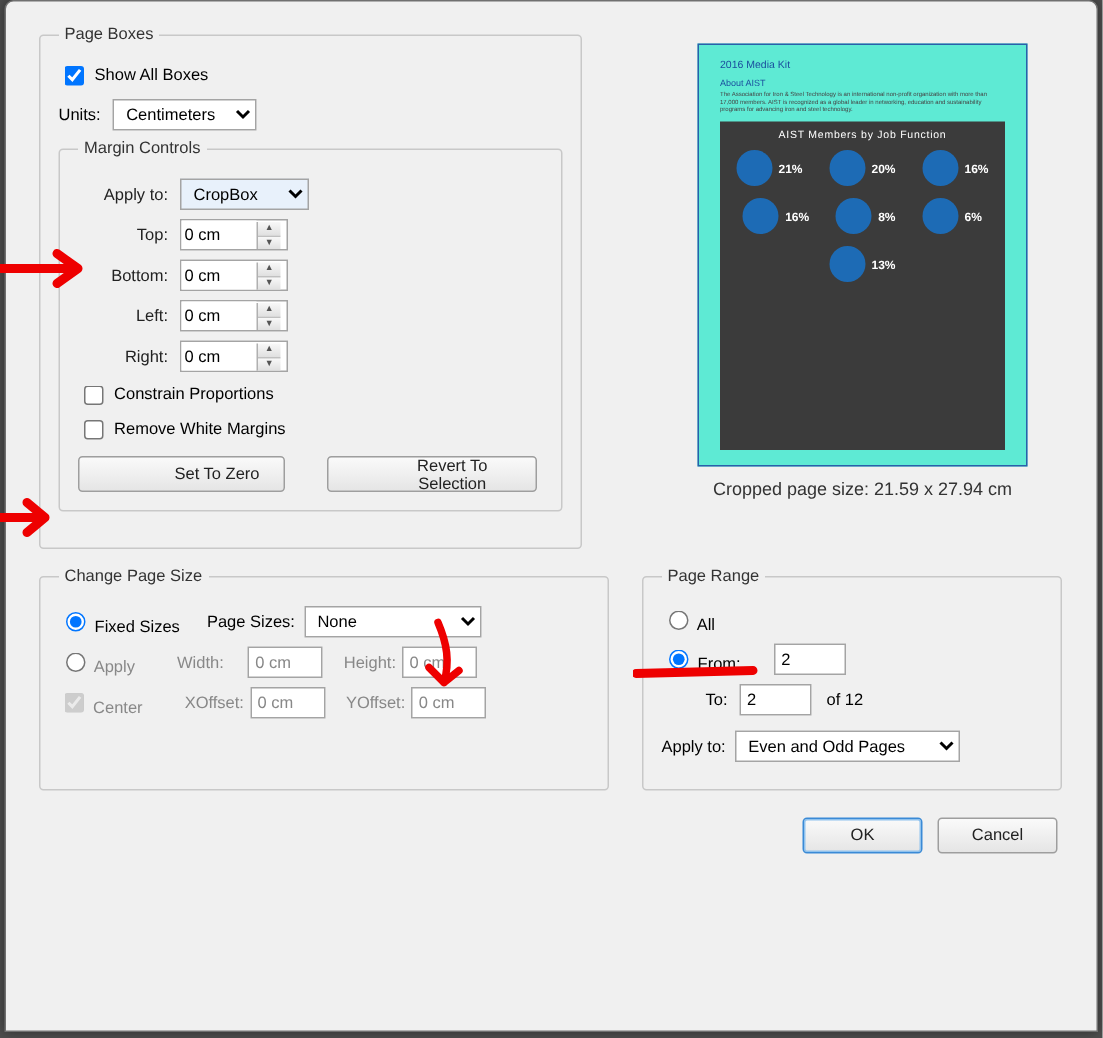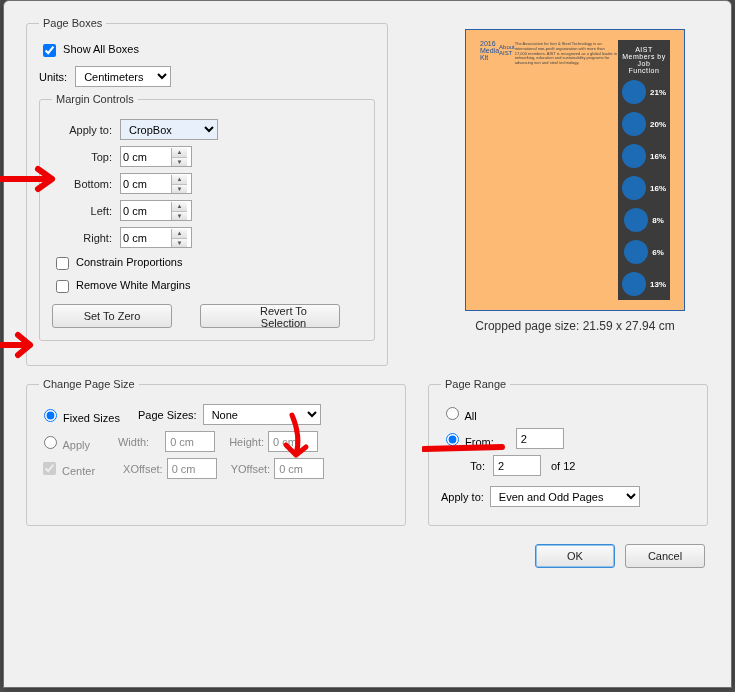--- a/index.html
+++ b/index.html
@@ -18,21 +18,21 @@
 .spin input { border: 0; width: 50px; height: 19px; padding: 0 2px; outline: none; }
 .spin-btns { display: flex; flex-direction: column; width: 16px; border-left: 1px solid #b0b0b0; }
 .spin-btns div { height: 9px; display: flex; align-items: center; justify-content: center; font-size: 6px; color: #555; background: linear-gradient(#f8f8f8,#e0e0e0); }
 .spin-btns div + div { border-top: 1px solid #c0c0c0; }
 select.combo { height: 21px; }
 .btn { height: 24px; padding: 0 16px; background: linear-gradient(#fafafa,#e5e5e5); border: 1px solid #9e9e9e; border-radius: 3px; color: #222; cursor: pointer; }
 .btn.primary { border: 1px solid #3a8ad6; box-shadow: 0 0 0 1px #8fc2ee inset; }
 .chk { margin: 4px 0; }
 .chk input { vertical-align: middle; margin-right: 4px; }
 .thumb { position: absolute; top: 12px; right: 4px; width: 260px; text-align: center; }
-.thumb-page { width: 220px; height: 282px; margin: 0 auto; border: 1px solid #2a5faa; background: #fdba74; padding: 10px 14px; font-size: 6px; color: #1a4e9e; text-align: left; display: flex; flex-direction: row; }
+.thumb-page { width: 220px; height: 282px; margin: 0 auto; border: 1px solid #2a5faa; background: #5eead4; padding: 10px 14px; font-size: 6px; color: #1a4e9e; text-align: left; display: flex; flex-direction: column; }
 .thumb-page .pg-head { font-size: 7px; margin-bottom: 2px; }
 .thumb-page .pg-sub { font-size: 6px; margin: 4px 0 0 0; }
 .thumb-page .pg-blurb { font-size: 4px; color: #444; line-height: 1.2; margin: 2px 0 6px 0; }
 .darkbox { background: #3b3b3b; color: #fff; padding: 6px 4px 8px 4px; flex: 1; }
 .darkbox .dbt { text-align: center; font-size: 7px; letter-spacing: .5px; margin-bottom: 6px; }
 .icons { display: flex; flex-wrap: wrap; gap: 8px 18px; justify-content: center; }
 .ic { display: flex; align-items: center; gap: 4px; }
 .ic .circ { width: 24px; height: 24px; border-radius: 50%; background: #1d6bb5; display: inline-block; }
 .ic .pct { color: #fff; font-size: 8px; font-weight: bold; }
 .thumb-caption { margin-top: 8px; color: #333; font-size: 12px; }
@@ -63,21 +63,21 @@
         <select class="combo" style="width:96px;">
           <option>Centimeters</option>
         </select>
       </div>
 
       <fieldset>
         <legend>Margin Controls</legend>
 
         <div class="row">
           <span class="lbl">Apply to:</span>
-          <select class="combo" style="width:98px;background:#e8f1fb;">
+          <select class="combo" style="width:86px;background:#e8f1fb;">
             <option>CropBox</option>
           </select>
         </div>
 
         <div class="row">
           <span class="lbl">Top:</span>
           <span class="spin">
             <input type="text" value="0 cm" style="">
             <span class="spin-btns">
                   <div>▲</div>
@@ -113,21 +113,21 @@
                   <div>▲</div>
                   <div>▼</div>
                 </span>
           </span>
         </div>
 
         <div class="chk"><label><input type="checkbox" style=""> <span>Constrain Proportions</span></label></div>
         <div class="chk"><label><input type="checkbox" style=""> <span>Remove White Margins</span></label></div>
 
         <div style="display:flex; gap:28px; margin-top:8px;">
-          <button class="btn" style="width:120px;">Set To Zero</button>
+          <button class="btn" style="width:138px;text-align:right;">Set To Zero</button>
           <button class="btn" style="width:140px;padding-left:43px;">Revert To Selection</button>
         </div>
       </fieldset>
     </fieldset>
 
     <div class="thumb">
       <div class="thumb-page">
         <div class="pg-head">2016 Media Kit</div>
         <div class="pg-sub">About AIST</div>
         <div class="pg-blurb">The Association for Iron &amp; Steel Technology is an international non-profit organization with more than 17,000 members. AIST is recognized as a global leader in networking, education and sustainability programs for advancing iron and steel technology.</div>

